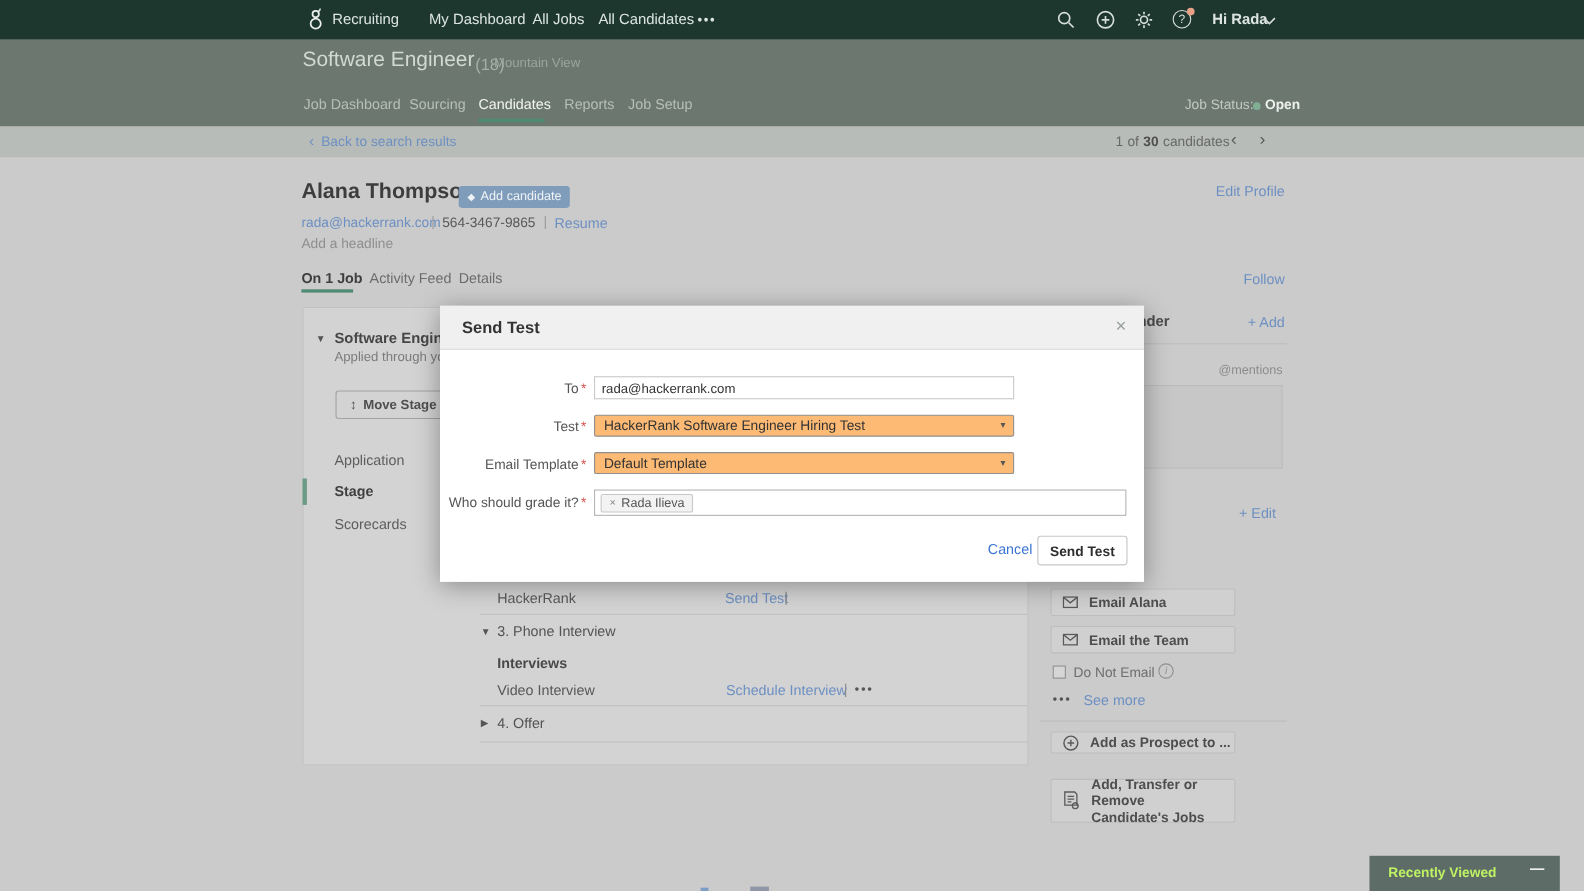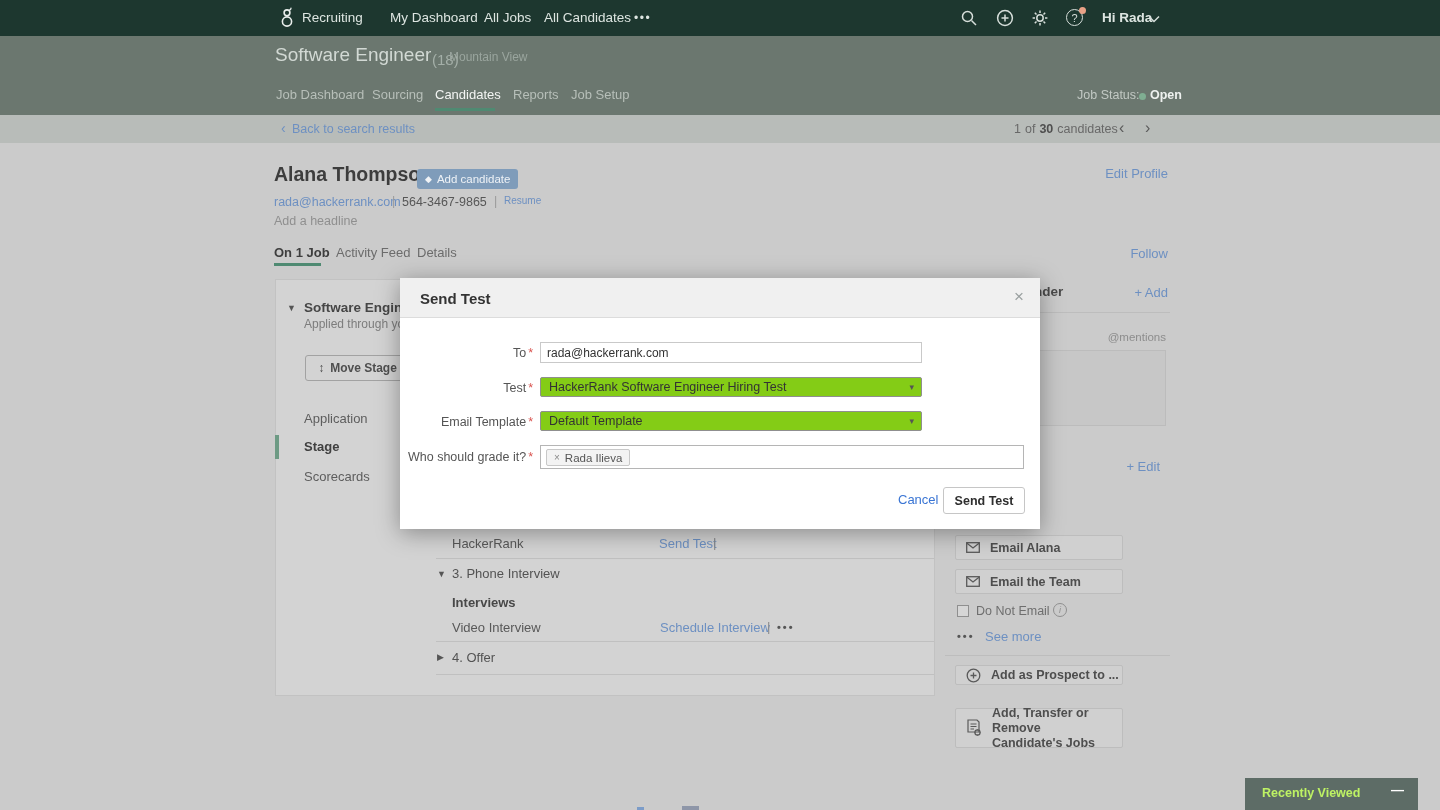--- a/index.html
+++ b/index.html
@@ -31,21 +31,21 @@
               color:#4e4e4e; font-size:12.5px; font-weight:bold; cursor:pointer; }
 
   
   .modal { left:400px; top:278px; width:640px; height:251px; background:#fff; z-index:10;
            box-shadow:0 4px 22px rgba(0,0,0,.35); }
   .modal-h { position:absolute; left:0; top:0; width:100%; height:40px; background:#f0f0f0; border-bottom:1px solid #dcdcdc; }
   .mlabel { position:absolute; left:0; width:133px; text-align:right; font-size:12.5px; color:#555; }
   .req { color:var(--required-red); margin-left:2px; }
   .minput { position:absolute; border:1px solid #c9c9c9; background:#fff; font-size:12px; color:#333;
             font-family:"Liberation Sans","DejaVu Sans",sans-serif; padding:0 6px; }
-  .mselect { position:absolute; border:1px solid #8f8f8f; border-radius:2px; background:#84cc16;
+  .mselect { position:absolute; border:1px solid #8f8f8f; border-radius:2px; background:#fdba74;
              font-size:12.5px; color:#333; display:flex; align-items:center; padding:0 20px 0 8px; cursor:pointer; }
   .caret { position:absolute; right:7px; top:50%; transform:translateY(-50%); font-size:9px; color:#555; }
   .chipbox { position:absolute; border:1px solid #b5b5b5; background:#fff; }
   .chip { position:absolute; left:5px; top:3px; height:17px; background:#f3f3f3; border:1px solid #c8c8c8;
           border-radius:2px; display:flex; align-items:center; gap:5px; padding:0 7px; font-size:11.5px; color:#555; }
   .btn-plain { position:absolute; background:#fff; border:1px solid #c6c6c6; border-radius:3px;
                font-weight:bold; font-size:12.5px; color:#2e2e2e; display:flex; align-items:center; justify-content:center; cursor:pointer; }
 
   .circle-ic { border:1.4px solid currentColor; border-radius:50%; display:flex; align-items:center; justify-content:center; }
   .tri { color:#555; }
@@ -134,21 +134,21 @@
   <span class="abs" style="left:417px;top:169px;height:20px;background:var(--badge-blue);border-radius:3px;display:flex;align-items:center;gap:5px;padding:0 8px;">
     <span style="font-size:9px;color:#f0f3f6;">◆</span>
     <span style="font-size:11.5px;color:#eef2f6;">Add candidate</span>
   </span>
   <span class="abs link-dim" style="right:272px;top:166px;font-size:13px;">Edit Profile</span>
 
   <span class="abs link-dim" style="left:274px;top:195px;font-size:12.5px;">rada@hackerrank.com</span>
   <span class="abs" style="left:392px;top:194px;font-size:12.5px;color:#9a9a9a;">|</span>
   <span class="abs" style="left:402px;top:195px;font-size:12.5px;color:#575757;">564-3467-9865</span>
   <span class="abs" style="left:494px;top:194px;font-size:12.5px;color:#9a9a9a;">|</span>
-  <span class="abs link-dim" style="left:504px;top:195px;font-size:10px;">Resume</span>
+  <span class="abs link-dim" style="left:504px;top:195px;font-size:13px;">Resume</span>
   <span class="abs" style="left:274px;top:214px;font-size:12.5px;color:#8f8f8f;">Add a headline</span>
 
   <span class="abs" style="left:274px;top:245px;font-size:13px;font-weight:bold;color:#3e3e3e;">On 1 Job</span>
   <span class="abs" style="left:336px;top:245px;font-size:13px;color:#6c6c6c;">Activity Feed</span>
   <span class="abs" style="left:417px;top:245px;font-size:13px;color:#6c6c6c;">Details</span>
   <span class="abs" style="left:274px;top:263px;width:47px;height:3px;background:var(--green-accent);"></span>
   <span class="abs link-dim" style="right:272px;top:246px;font-size:13px;">Follow</span>
 
   <div class="abs card" style="left:275px;top:279px;width:660px;height:417px;"></div>
 

